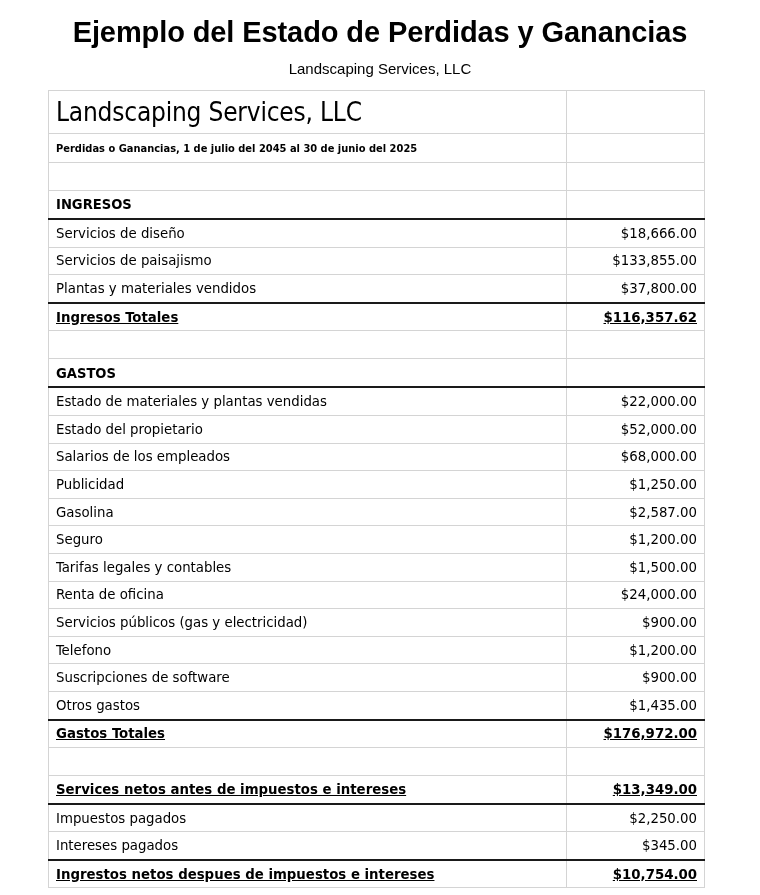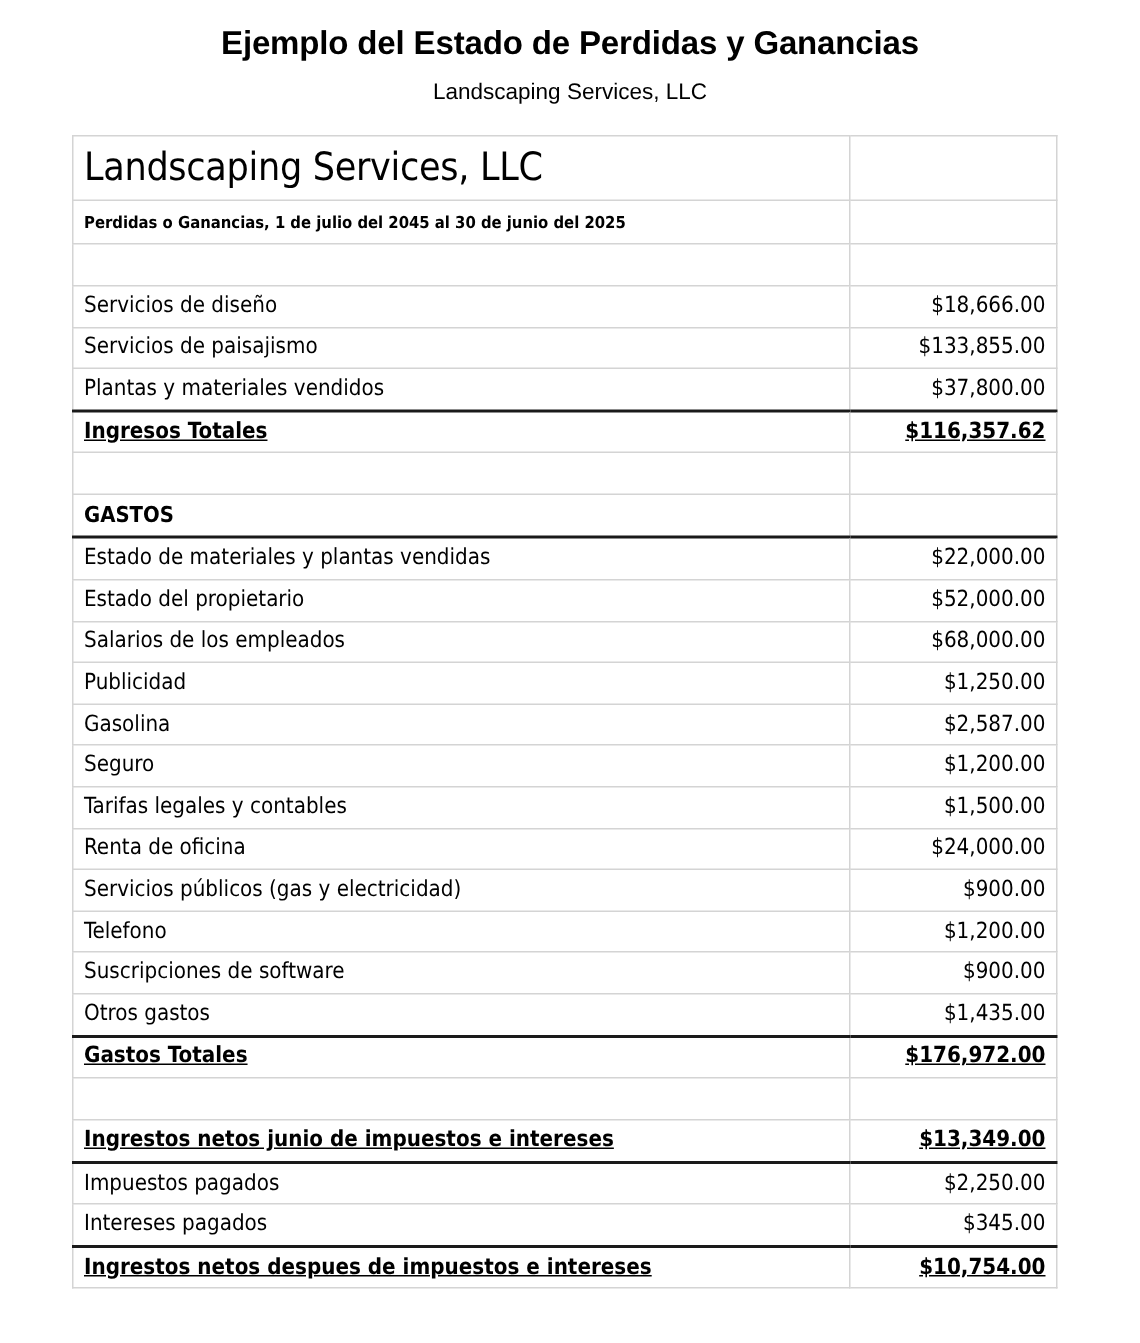--- a/index.html
+++ b/index.html
@@ -21,21 +21,21 @@
     height: 895px;
     box-sizing: border-box;
   }
 
   
   .doc-title {
     margin: 0;
     padding-top: 16px;
     text-align: center;
     font-family: "Liberation Sans", sans-serif;
-    font-size: 22px;
+    font-size: 29px;
     font-weight: bold;
     letter-spacing: -0.1px;
     color: #000;
   }
   .doc-subtitle {
     margin: 0;
     padding-top: 11px;
     text-align: center;
     font-family: "Liberation Sans", sans-serif;
     font-size: 15px;
@@ -130,20 +130,24 @@
         <tr class="r-period">
           <td class="label">Perdidas o Ganancias, 1 de julio del 2045 al 30 de junio del 2025</td>
           <td class="value"></td>
         </tr>
 
         <tr class="r-blank">
           <td class="label"></td>
           <td class="value"></td>
         </tr>
 
+        <tr class="r-section rule-below">
+          <td class="label">INGRESOS</td>
+          <td class="value"></td>
+        </tr>
 
         <tr>
           <td class="label">Servicios de diseño</td>
           <td class="value">$18,666.00</td>
         </tr>
         <tr>
           <td class="label">Servicios de paisajismo</td>
           <td class="value">$133,855.00</td>
         </tr>
         <tr class="rule-below">
@@ -219,21 +223,21 @@
           <td class="label">Gastos Totales</td>
           <td class="value">$176,972.00</td>
         </tr>
 
         <tr class="r-blank">
           <td class="label"></td>
           <td class="value"></td>
         </tr>
 
         <tr class="r-total rule-below">
-          <td class="label">Ingrestos netos junio de impuestos e intereses</td>
+          <td class="label">Services netos antes de impuestos e intereses</td>
           <td class="value">$13,349.00</td>
         </tr>
 
         <tr>
           <td class="label">Impuestos pagados</td>
           <td class="value">$2,250.00</td>
         </tr>
         <tr class="rule-below">
           <td class="label">Intereses pagados</td>
           <td class="value">$345.00</td>

